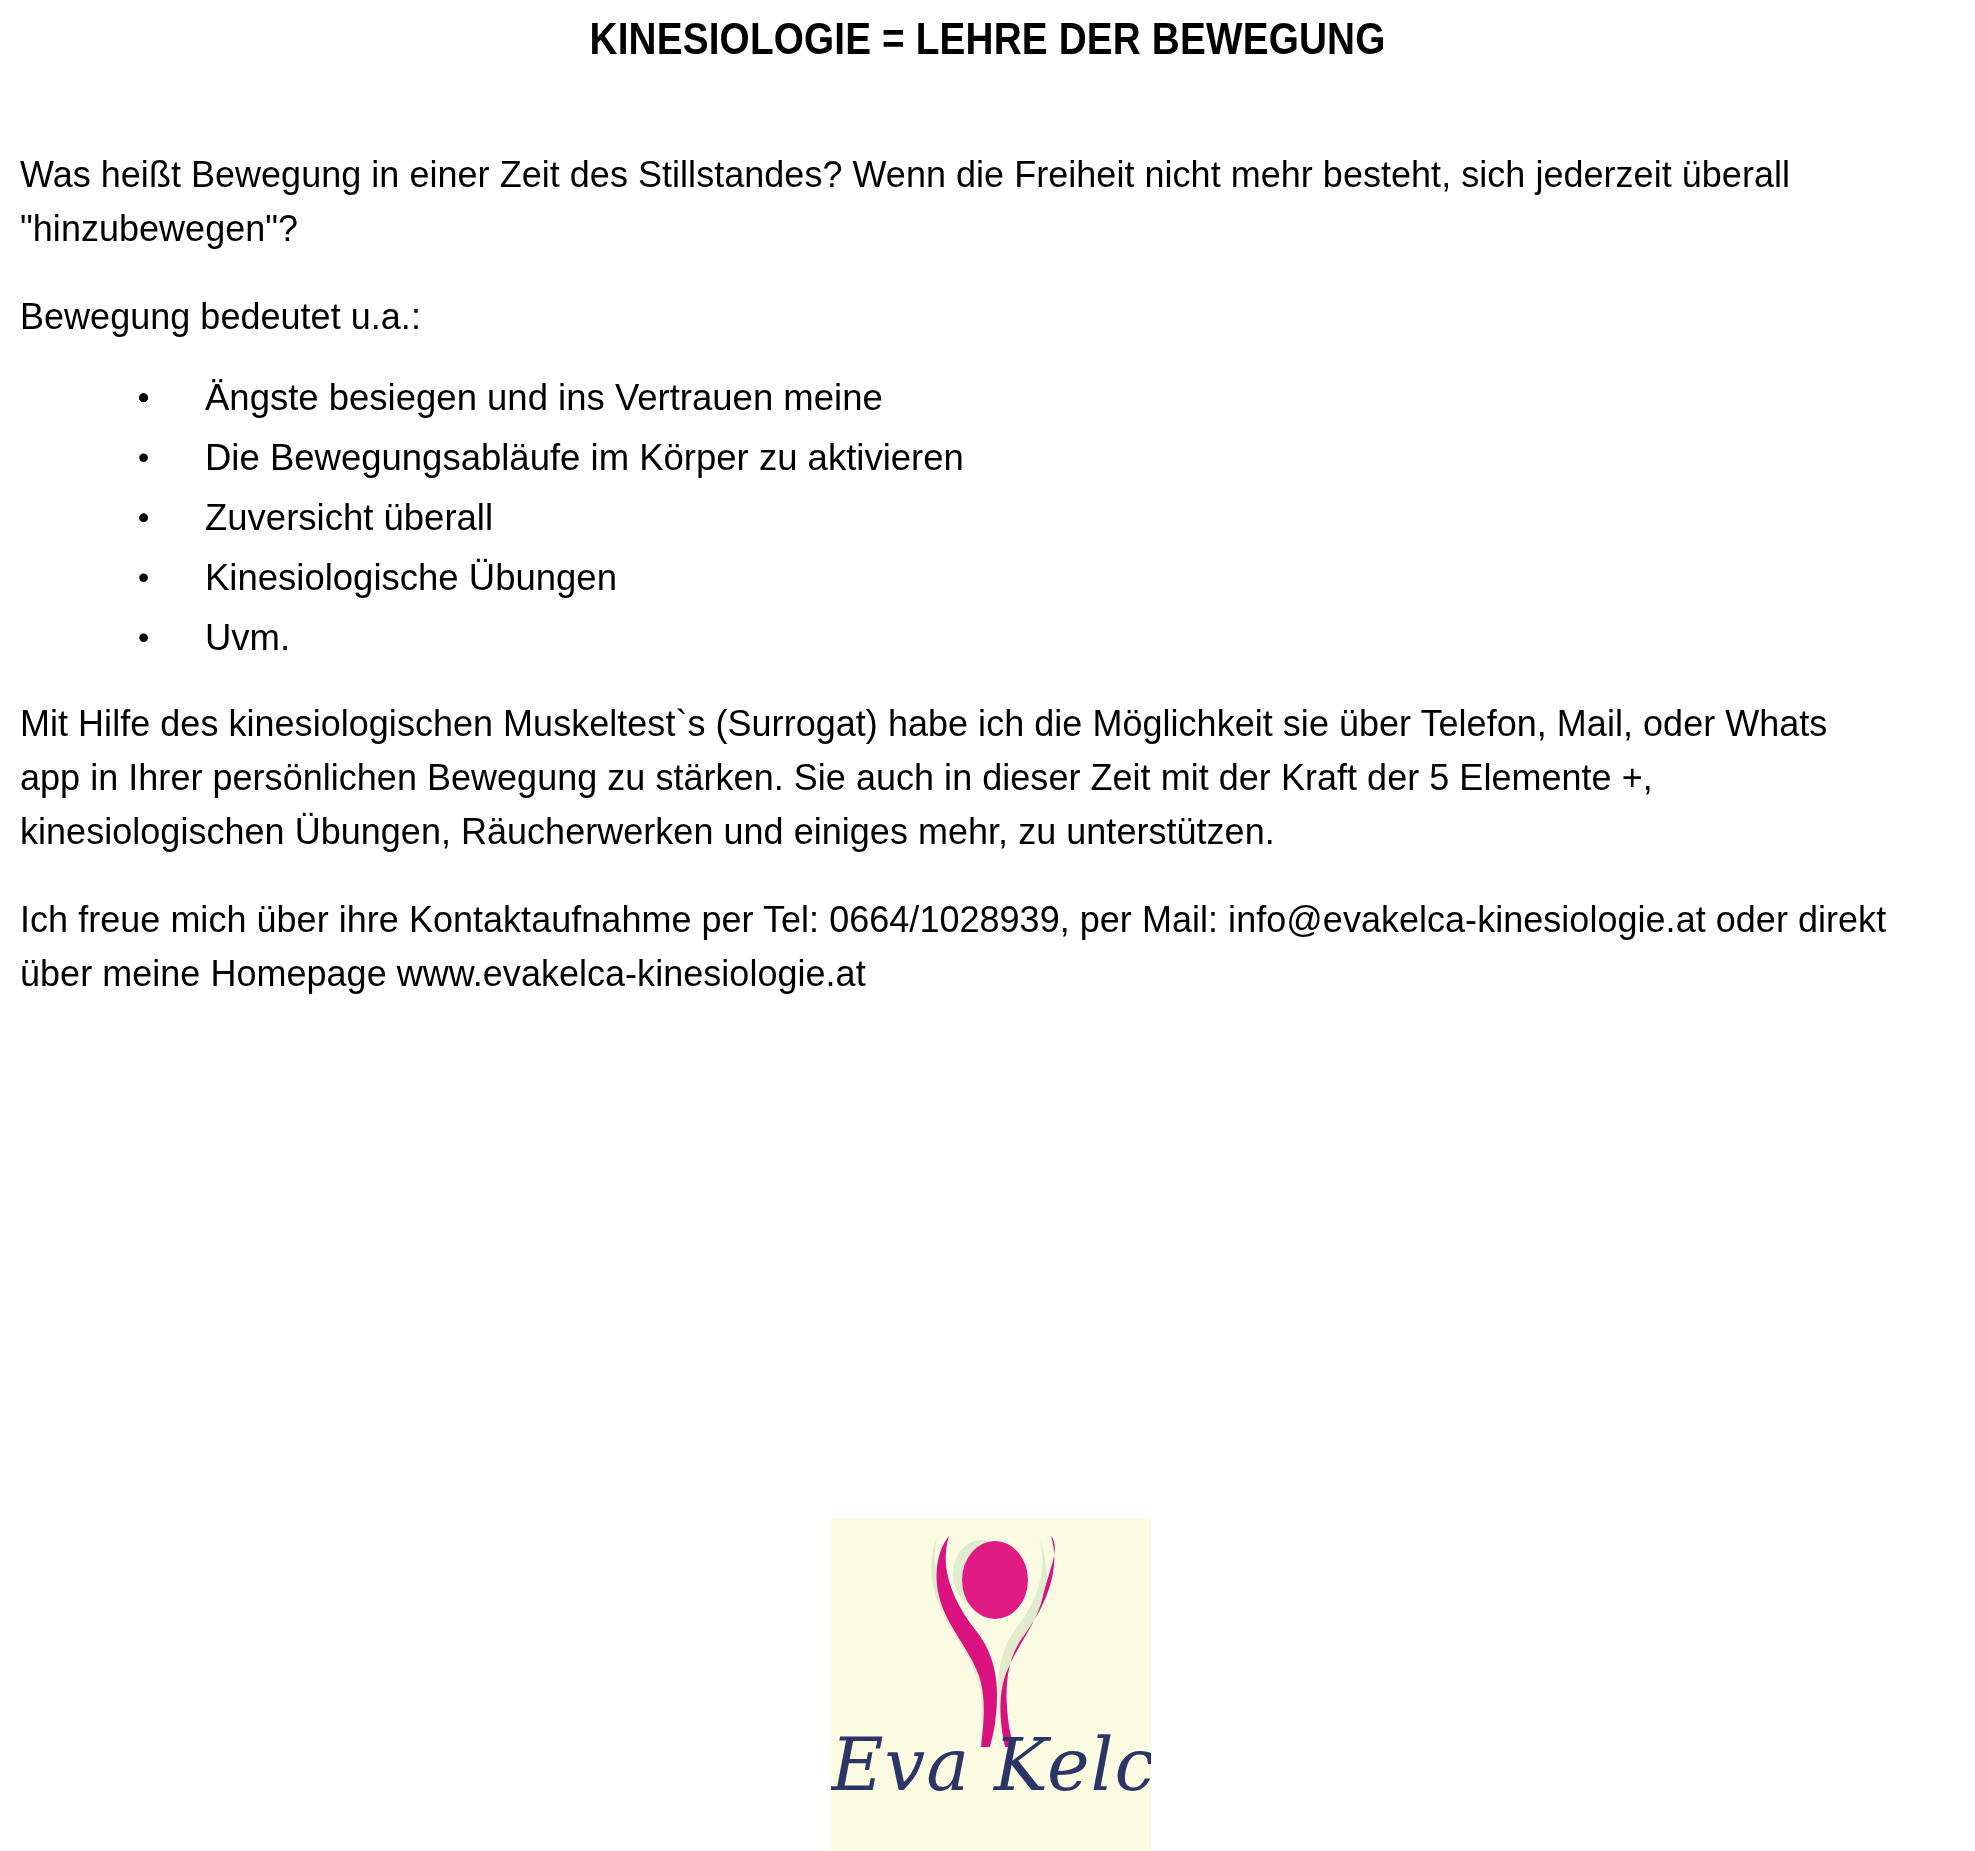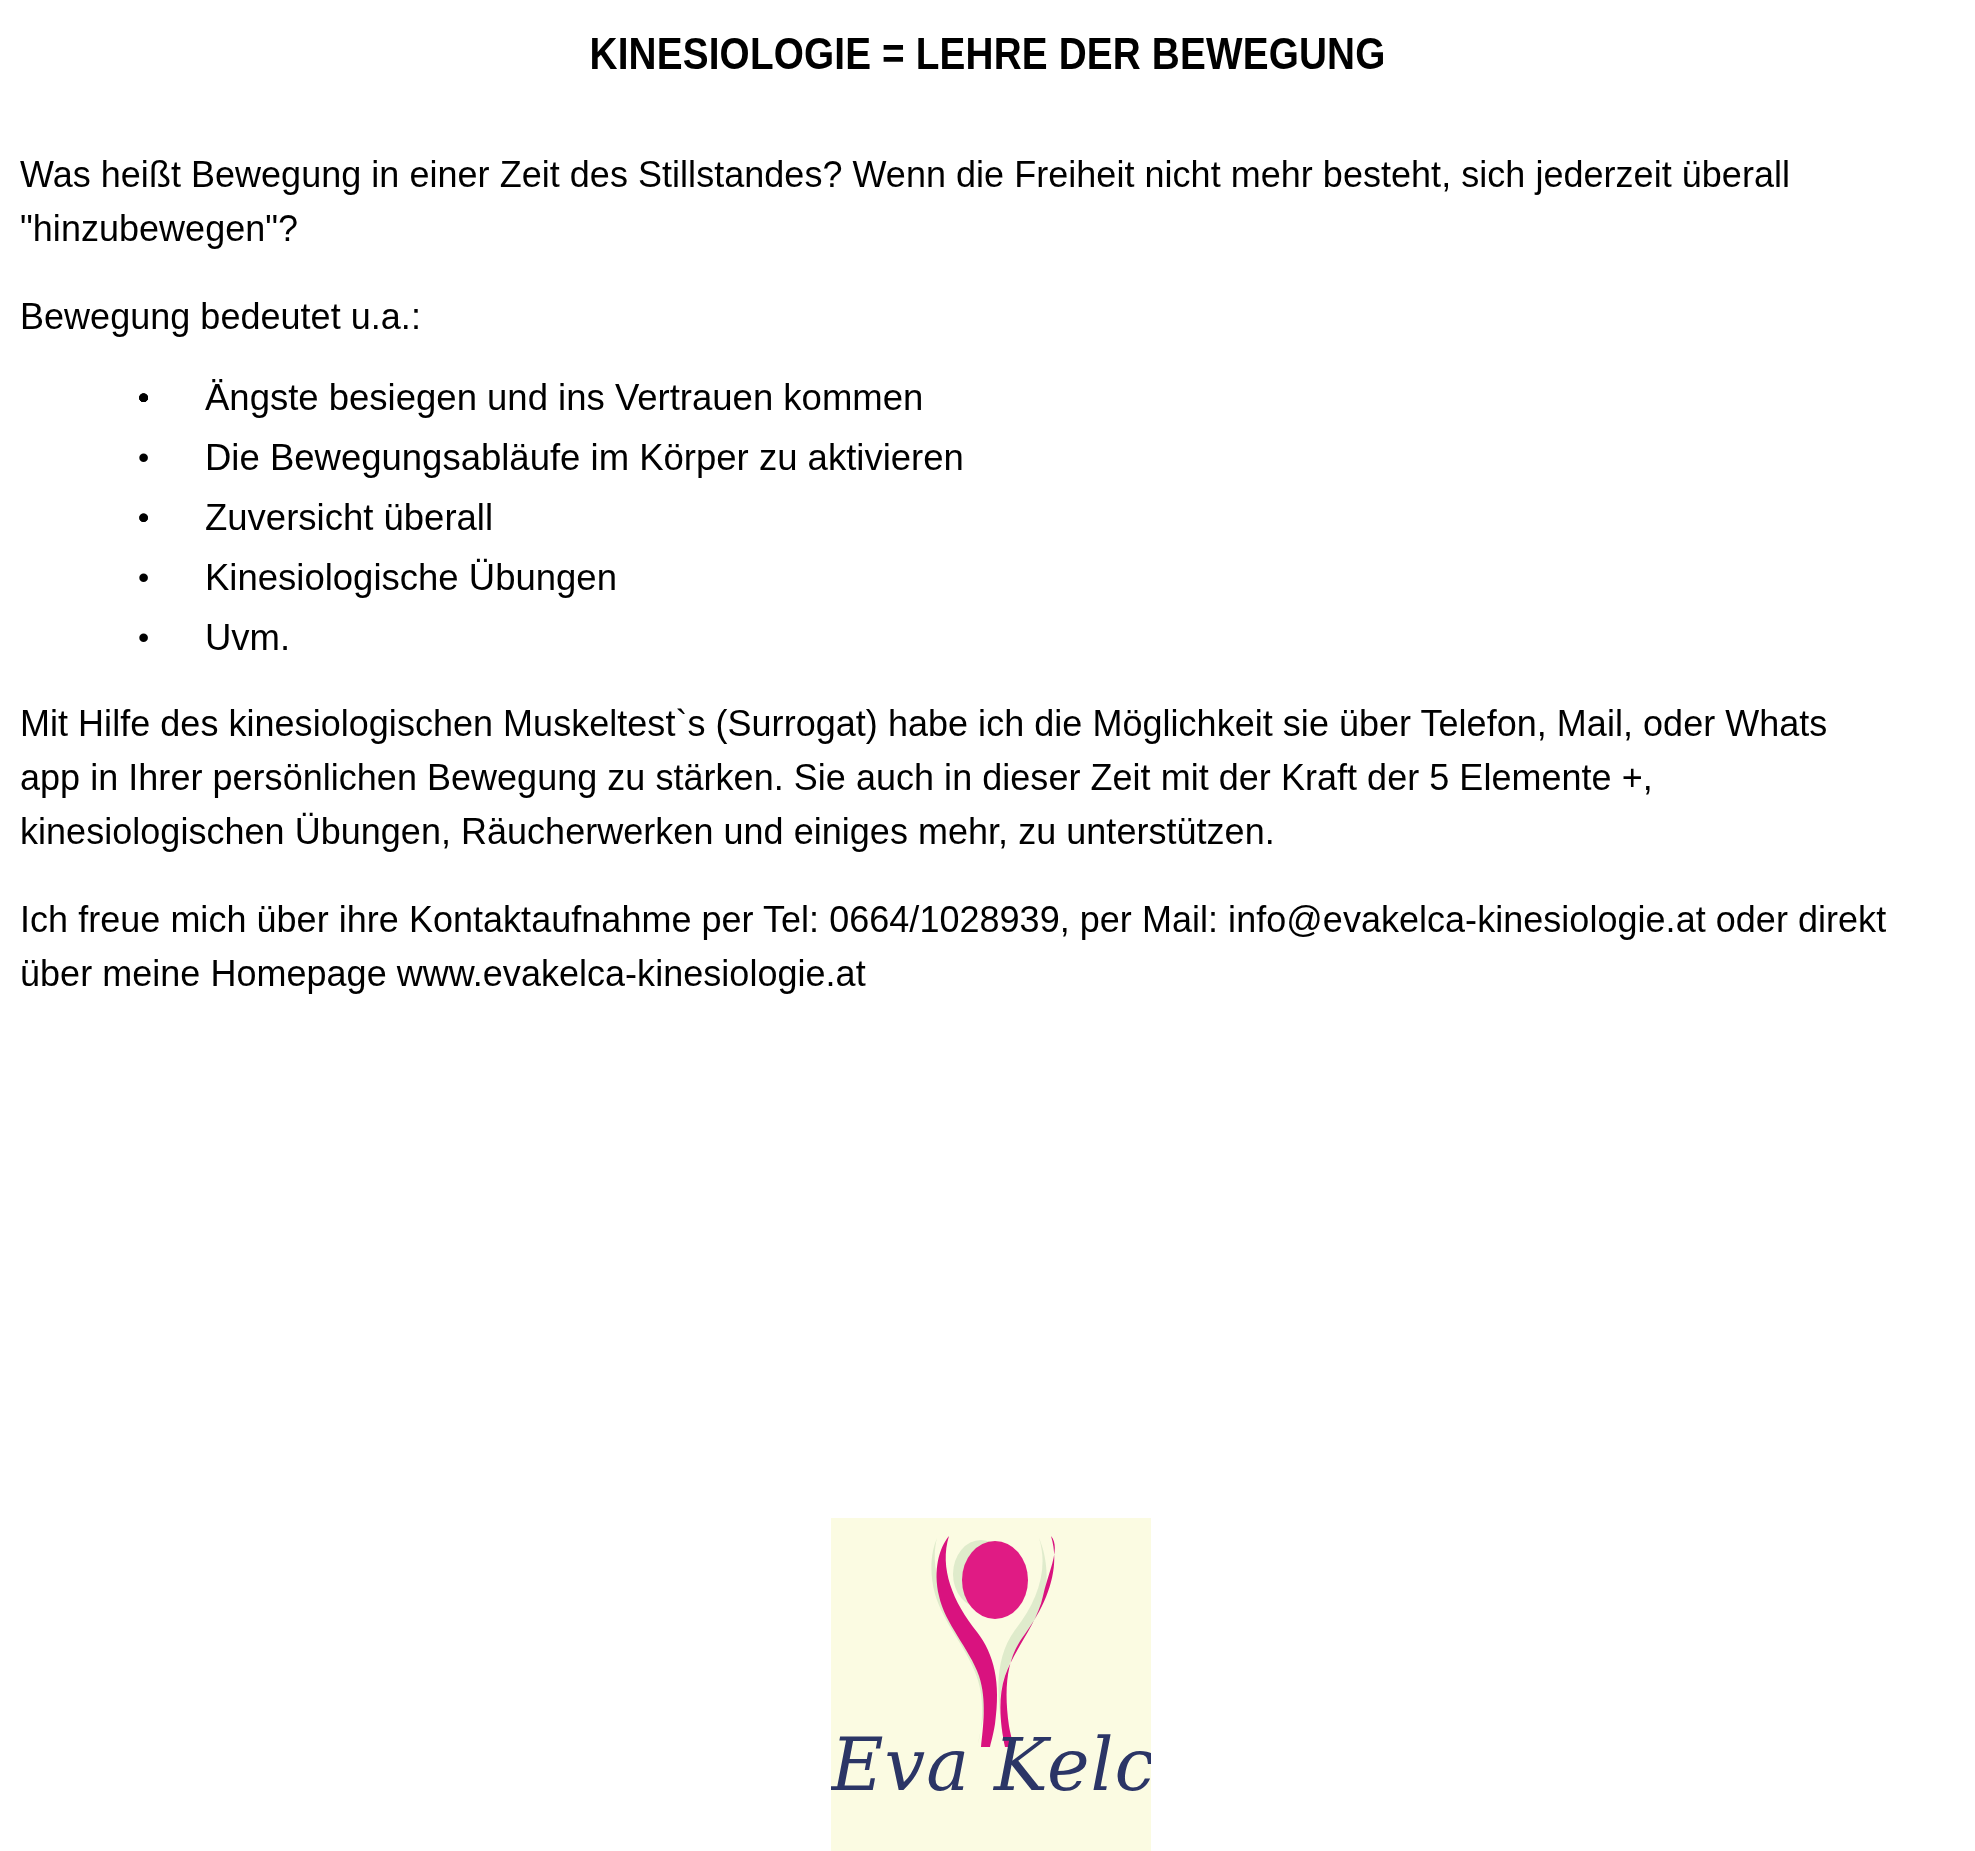--- a/index.html
+++ b/index.html
@@ -15,21 +15,21 @@
     font-family: "Liberation Sans", "DejaVu Sans", sans-serif;
     color: #000000;
     overflow: hidden;
   }
 
   .page {
     position: relative;
     width: 1975px;
     height: 1851px;
     box-sizing: border-box;
-    padding: 16px;
+    padding: 1px;
   }
 
   
   .doc-title {
     margin: 0;
     padding-top: 14px;
     text-align: center;
     font-family: "Liberation Sans Narrow", "Liberation Sans", sans-serif;
     font-weight: bold;
     font-size: 45px;
@@ -147,21 +147,21 @@
         <span class="bullet-dot">•</span>
       </li>
       <li>
         <span class="bullet-dot">•</span>
       </li>
       <li>
         <span class="bullet-dot">•</span>
       </li>
       <li>
         <span class="bullet-dot">•</span>
-        <span>Ängste besiegen und ins Vertrauen kommen</span>
+        <span>Ängste besiegen und ins Vertrauen meine</span>
       </li>
       <li>
         <span class="bullet-dot">•</span>
         <span>Die Bewegungsabläufe im Körper zu aktivieren</span>
       </li>
       <li>
         <span class="bullet-dot">•</span>
       </li>
       <li>
         <span class="bullet-dot">•</span>

